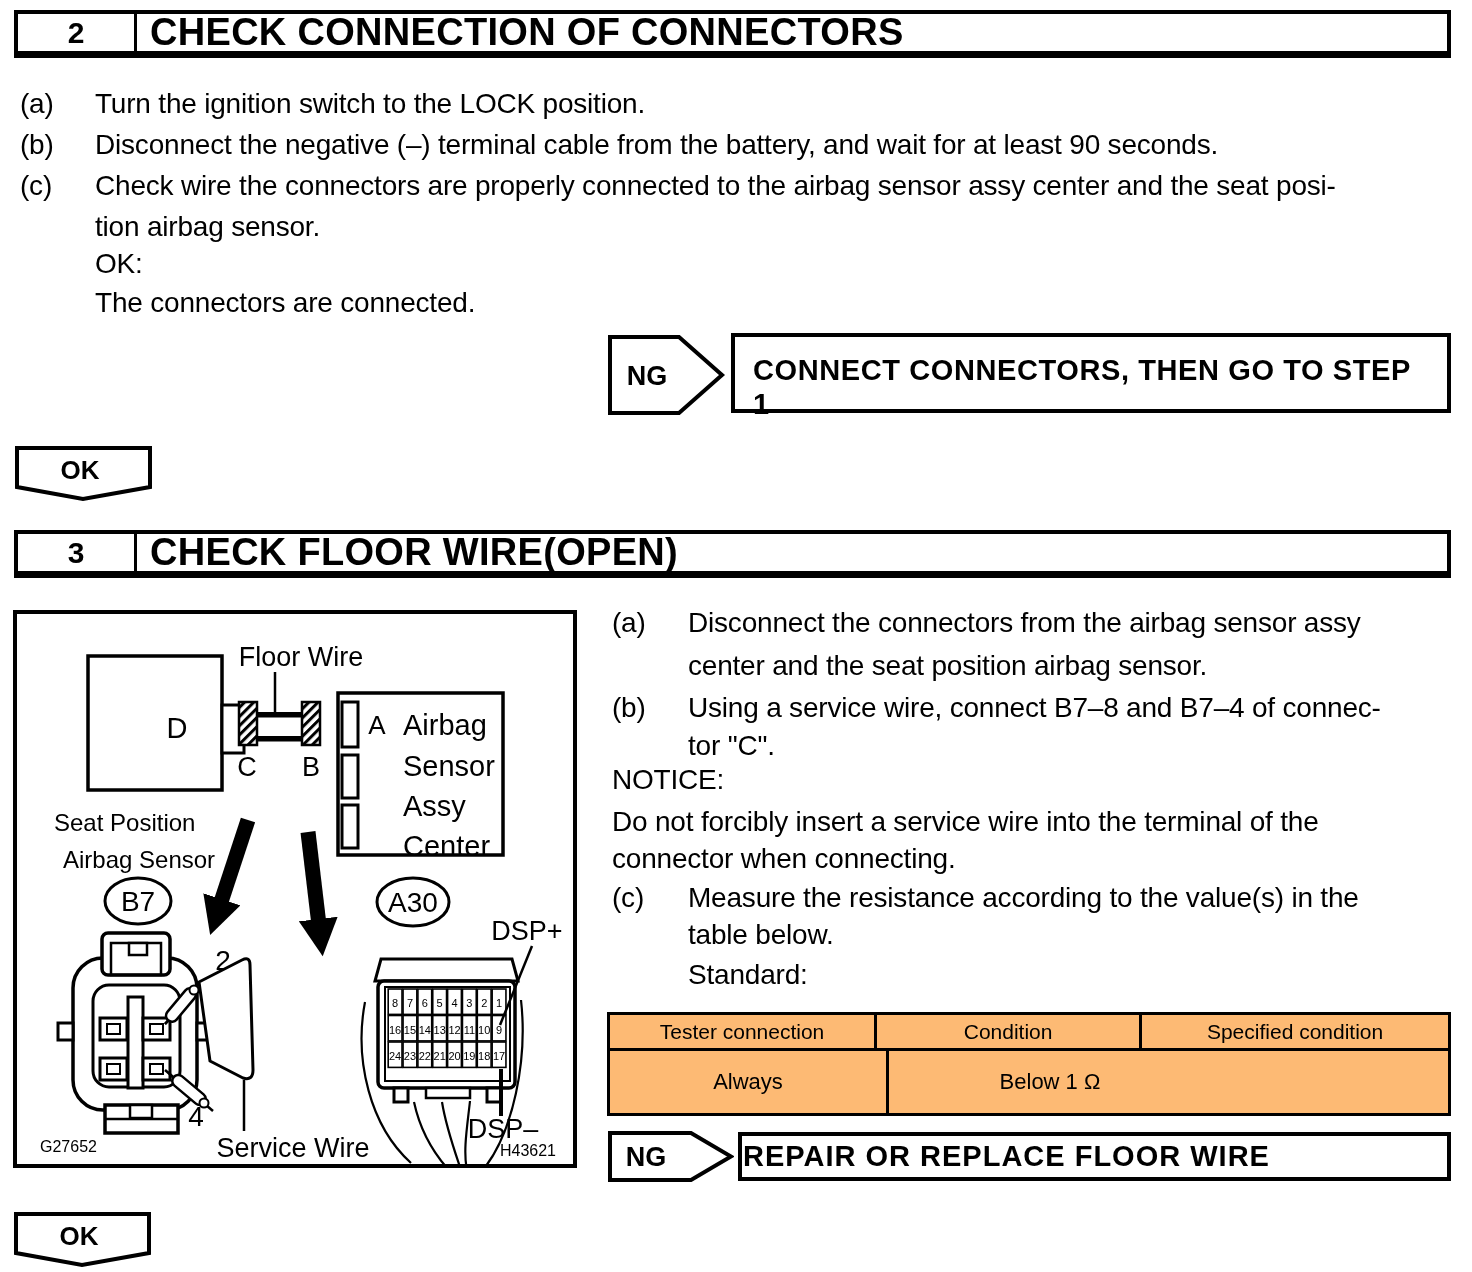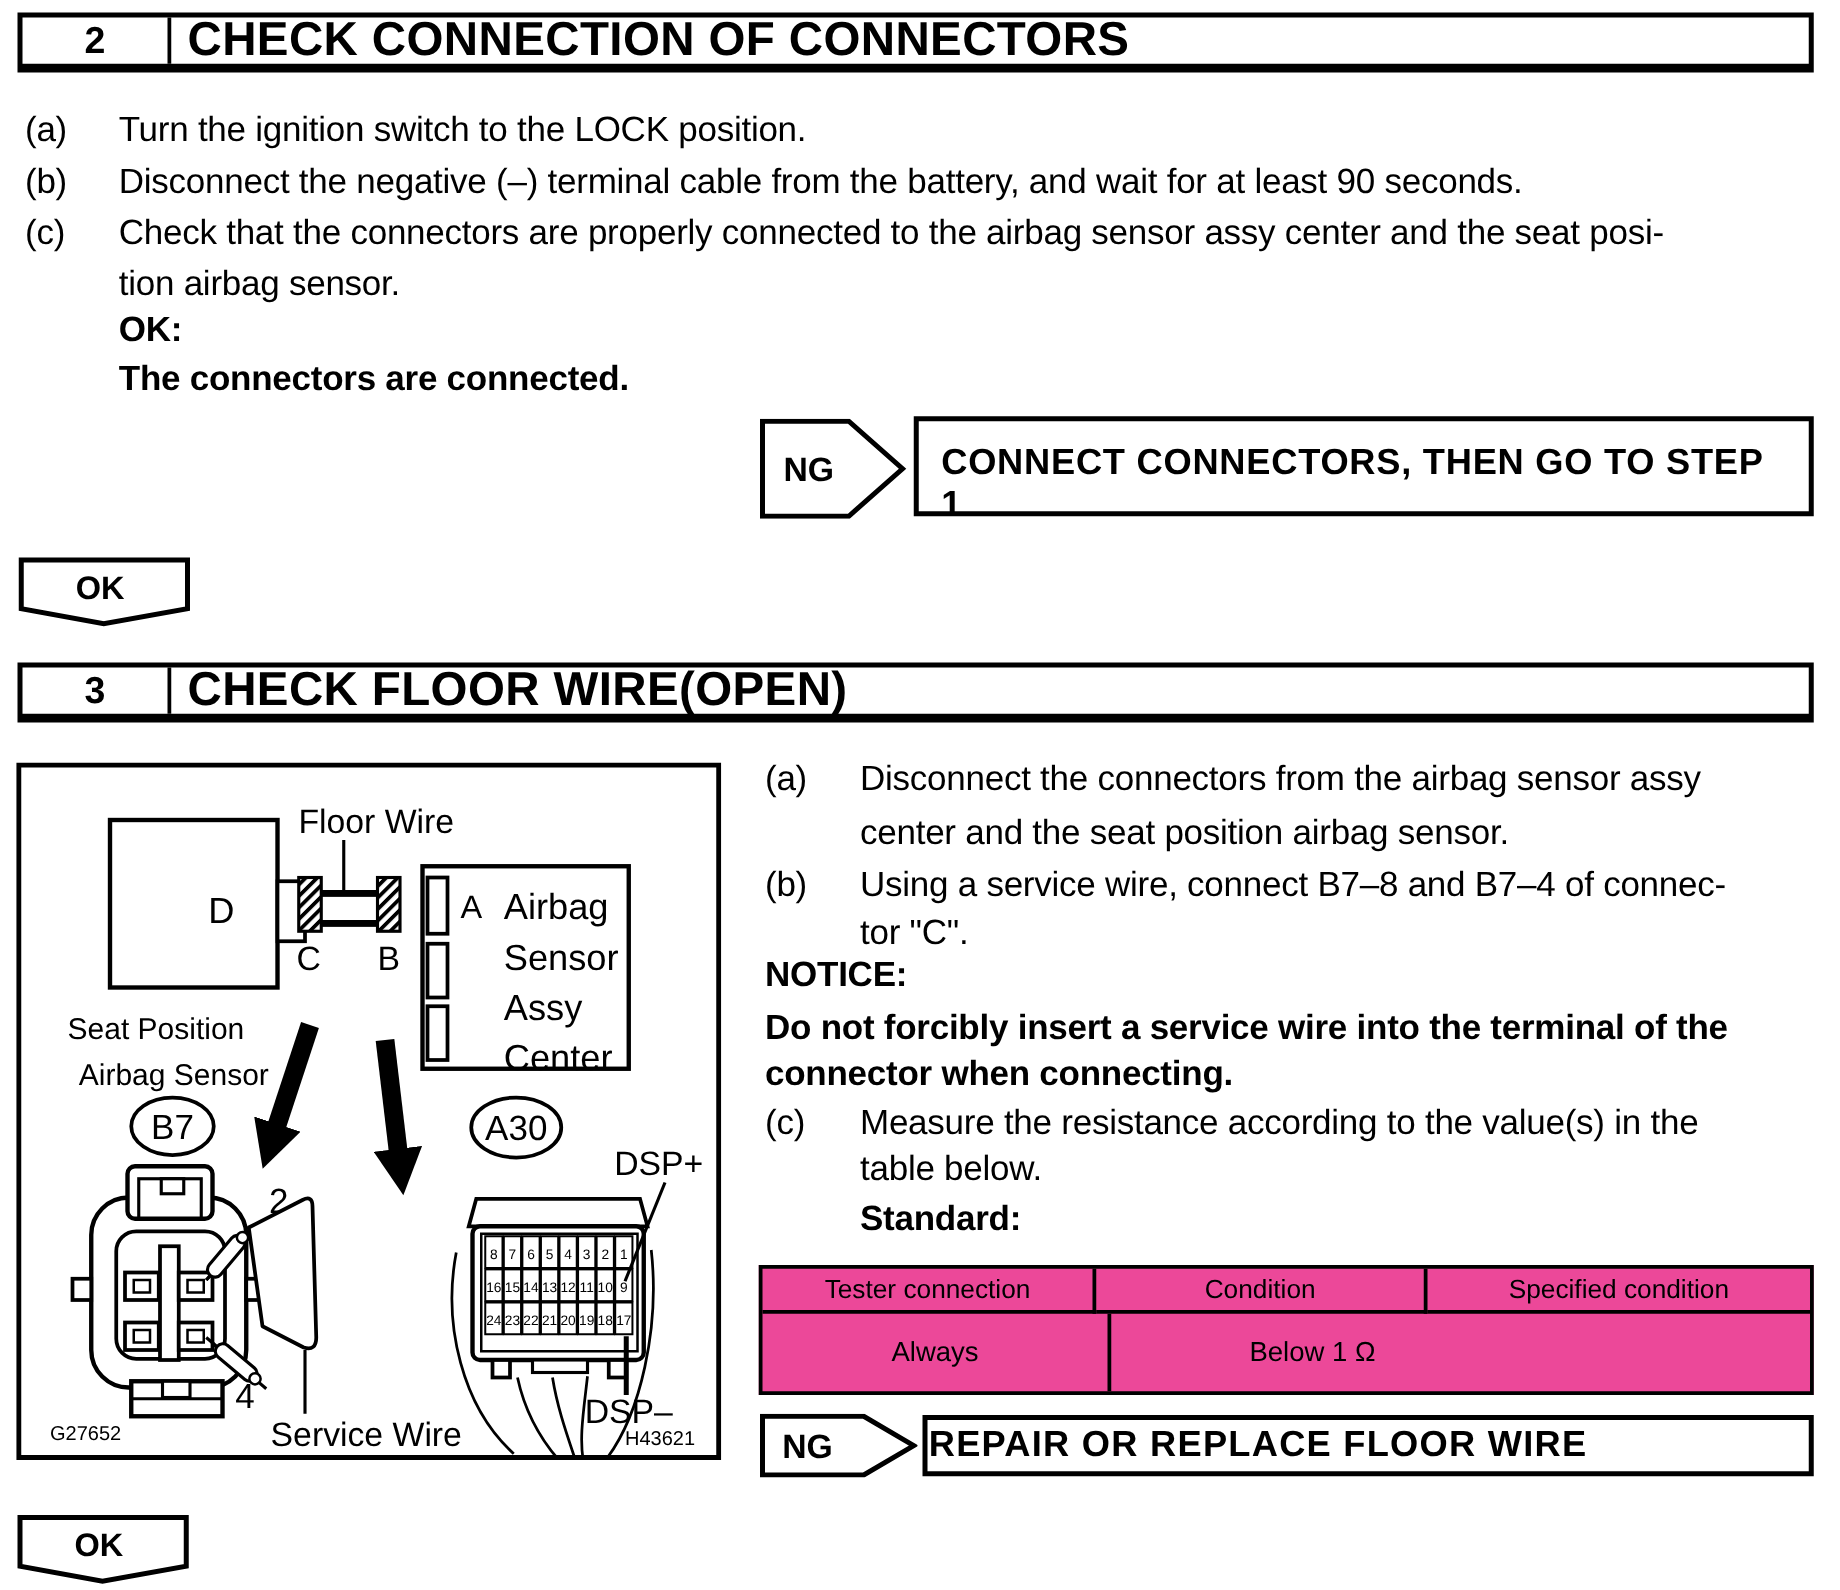--- a/index.html
+++ b/index.html
@@ -2,32 +2,32 @@
 <html><head>
 <meta charset="utf-8">
 <style>
   html,body{margin:0;padding:0}
   body{
     width:1472px;height:1272px;position:relative;overflow:hidden;
     background:#fff;color:#000;
     font-family:"Liberation Sans",sans-serif;
   }
   .ln{position:absolute;height:40px;line-height:40px;font-size:28px;white-space:nowrap;letter-spacing:-0.2px}
-  .b{font-weight:bold}
+  .b{font-weight:normal}
   
   .hbar{position:absolute;left:14px;width:1437px;height:48px;box-sizing:border-box;
         border:4px solid #000;border-bottom-width:7px;display:flex;background:#fff}
   .hnum{width:116px;border-right:3px solid #000;display:flex;align-items:center;justify-content:center;
         font-weight:bold;font-size:30px}
   .htitle{display:flex;align-items:center;padding-left:13px;font-weight:bold;font-size:38px;letter-spacing:0.3px}
   
   .ngbox{position:absolute;box-sizing:border-box;border:4px solid #000;background:#fff;font-weight:bold}
   .ngbox .al{font-size:29px;line-height:34px;letter-spacing:0.6px;padding-left:18px;white-space:nowrap}
   
-  .tbl{position:absolute;left:607px;top:1012px;width:844px;box-sizing:border-box;border:3px solid #000;background:#ec4899}
+  .tbl{position:absolute;left:607px;top:1012px;width:844px;box-sizing:border-box;border:3px solid #000;background:#fdba74}
   .trow{display:flex}
   .tc{box-sizing:border-box;border-right:3px solid #000;text-align:center}
   .tc.last{border-right:none}
   .th{height:36px;line-height:34px;font-size:21px;border-bottom:3px solid #000}
   .td{height:62px;font-size:22px}
   .td.cmid{display:flex;align-items:center;justify-content:center}
   .w1{width:281px}.w2{width:279px}.w3{width:322px}
   .twoline{padding-top:3px}
   .twoline div{line-height:28px}
   
@@ -49,21 +49,21 @@
 <div class="hbar" style="top:10px">
   <div class="hnum">2</div>
   <div class="htitle">CHECK CONNECTION OF CONNECTORS</div>
 </div>
 
 <div class="ln" style="left:20px;top:84px">(a)</div>
 <div class="ln" style="left:95px;top:84px">Turn the ignition switch to the LOCK position.</div>
 <div class="ln" style="left:20px;top:125px">(b)</div>
 <div class="ln" style="left:95px;top:125px">Disconnect the negative (–) terminal cable from the battery, and wait for at least 90 seconds.</div>
 <div class="ln" style="left:20px;top:166px">(c)</div>
-<div class="ln" style="left:95px;top:166px">Check that the connectors are properly connected to the airbag sensor assy center and the seat posi-</div>
+<div class="ln" style="left:95px;top:166px">Check wire the connectors are properly connected to the airbag sensor assy center and the seat posi-</div>
 <div class="ln" style="left:95px;top:207px">tion airbag sensor.</div>
 <div class="ln b" style="left:95px;top:244px">OK:</div>
 <div class="ln b" style="left:95px;top:283px">The connectors are connected.</div>
 
 <svg class="fig" style="left:608px;top:335px" width="118" height="80" viewBox="0 0 118 80">
   <polygon class="fw" stroke-width="4" points="2,2 71,2 114,40 71,78 2,78"></polygon>
   <text class="ngtxt" x="39" y="50">NG</text>
 </svg>
 <div class="ngbox" style="left:731px;top:333px;width:720px;height:80px;padding-top:16px">
   <div class="al">CONNECT CONNECTORS, THEN GO TO STEP</div>

